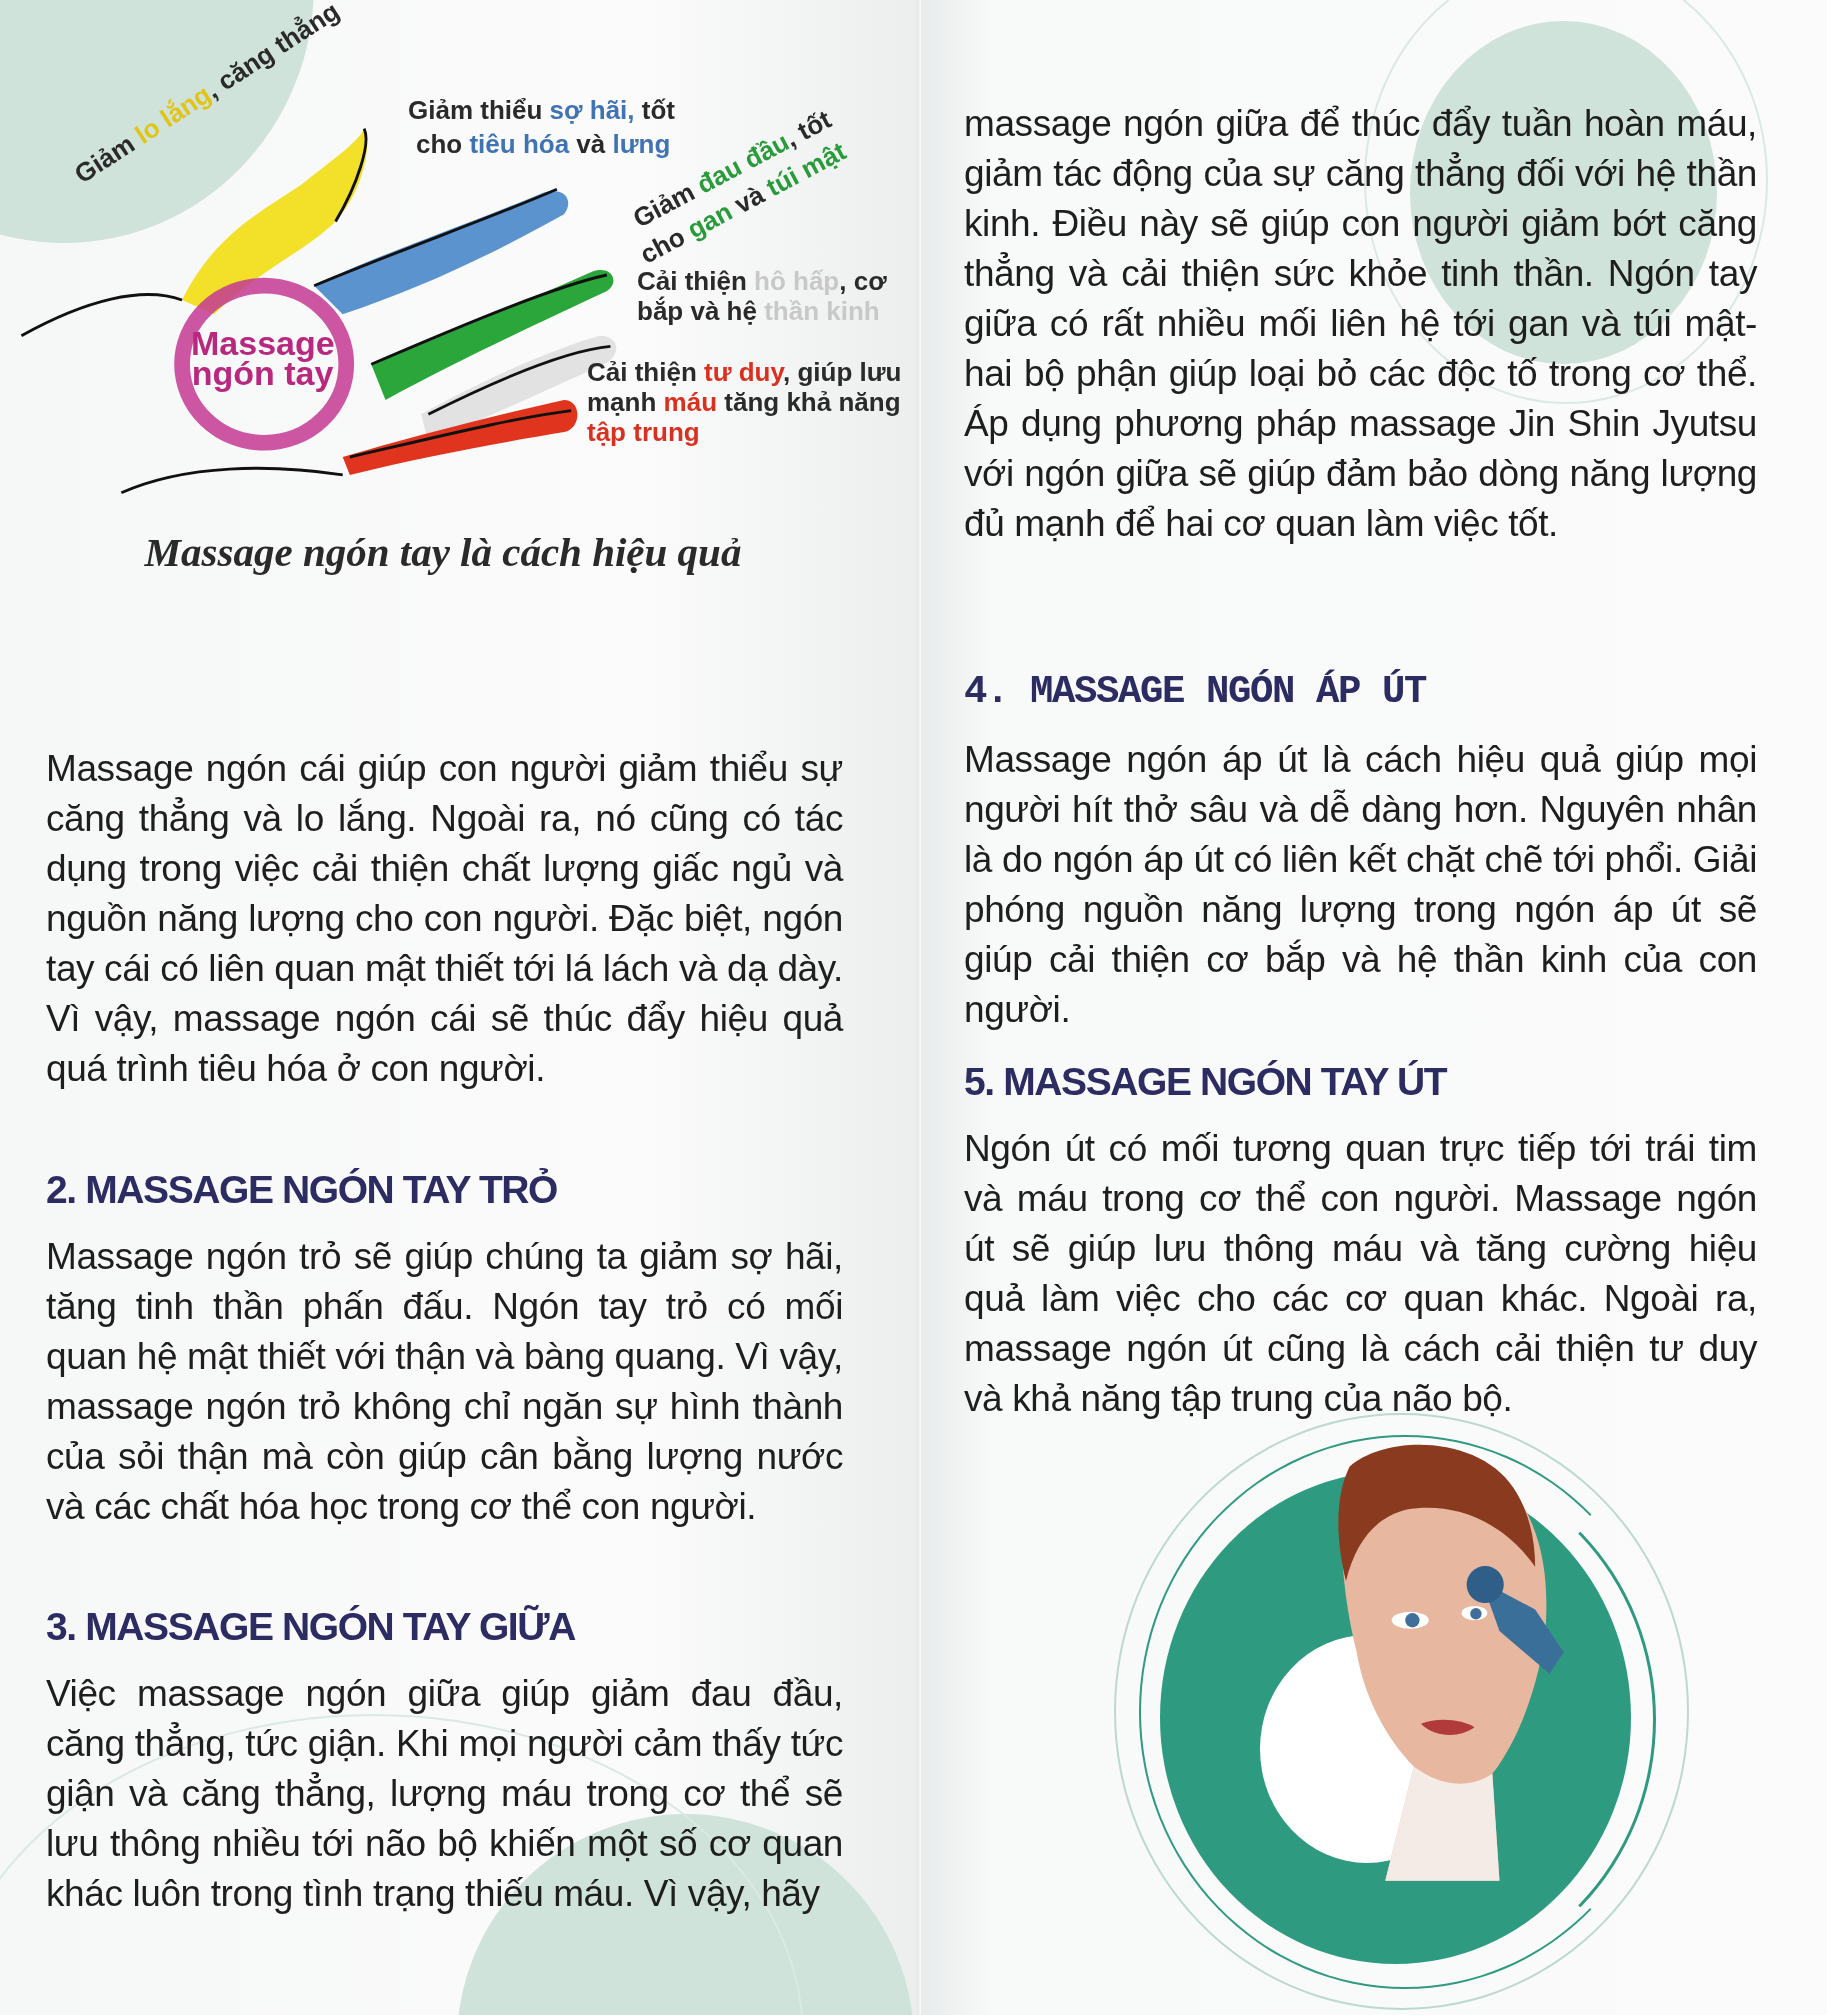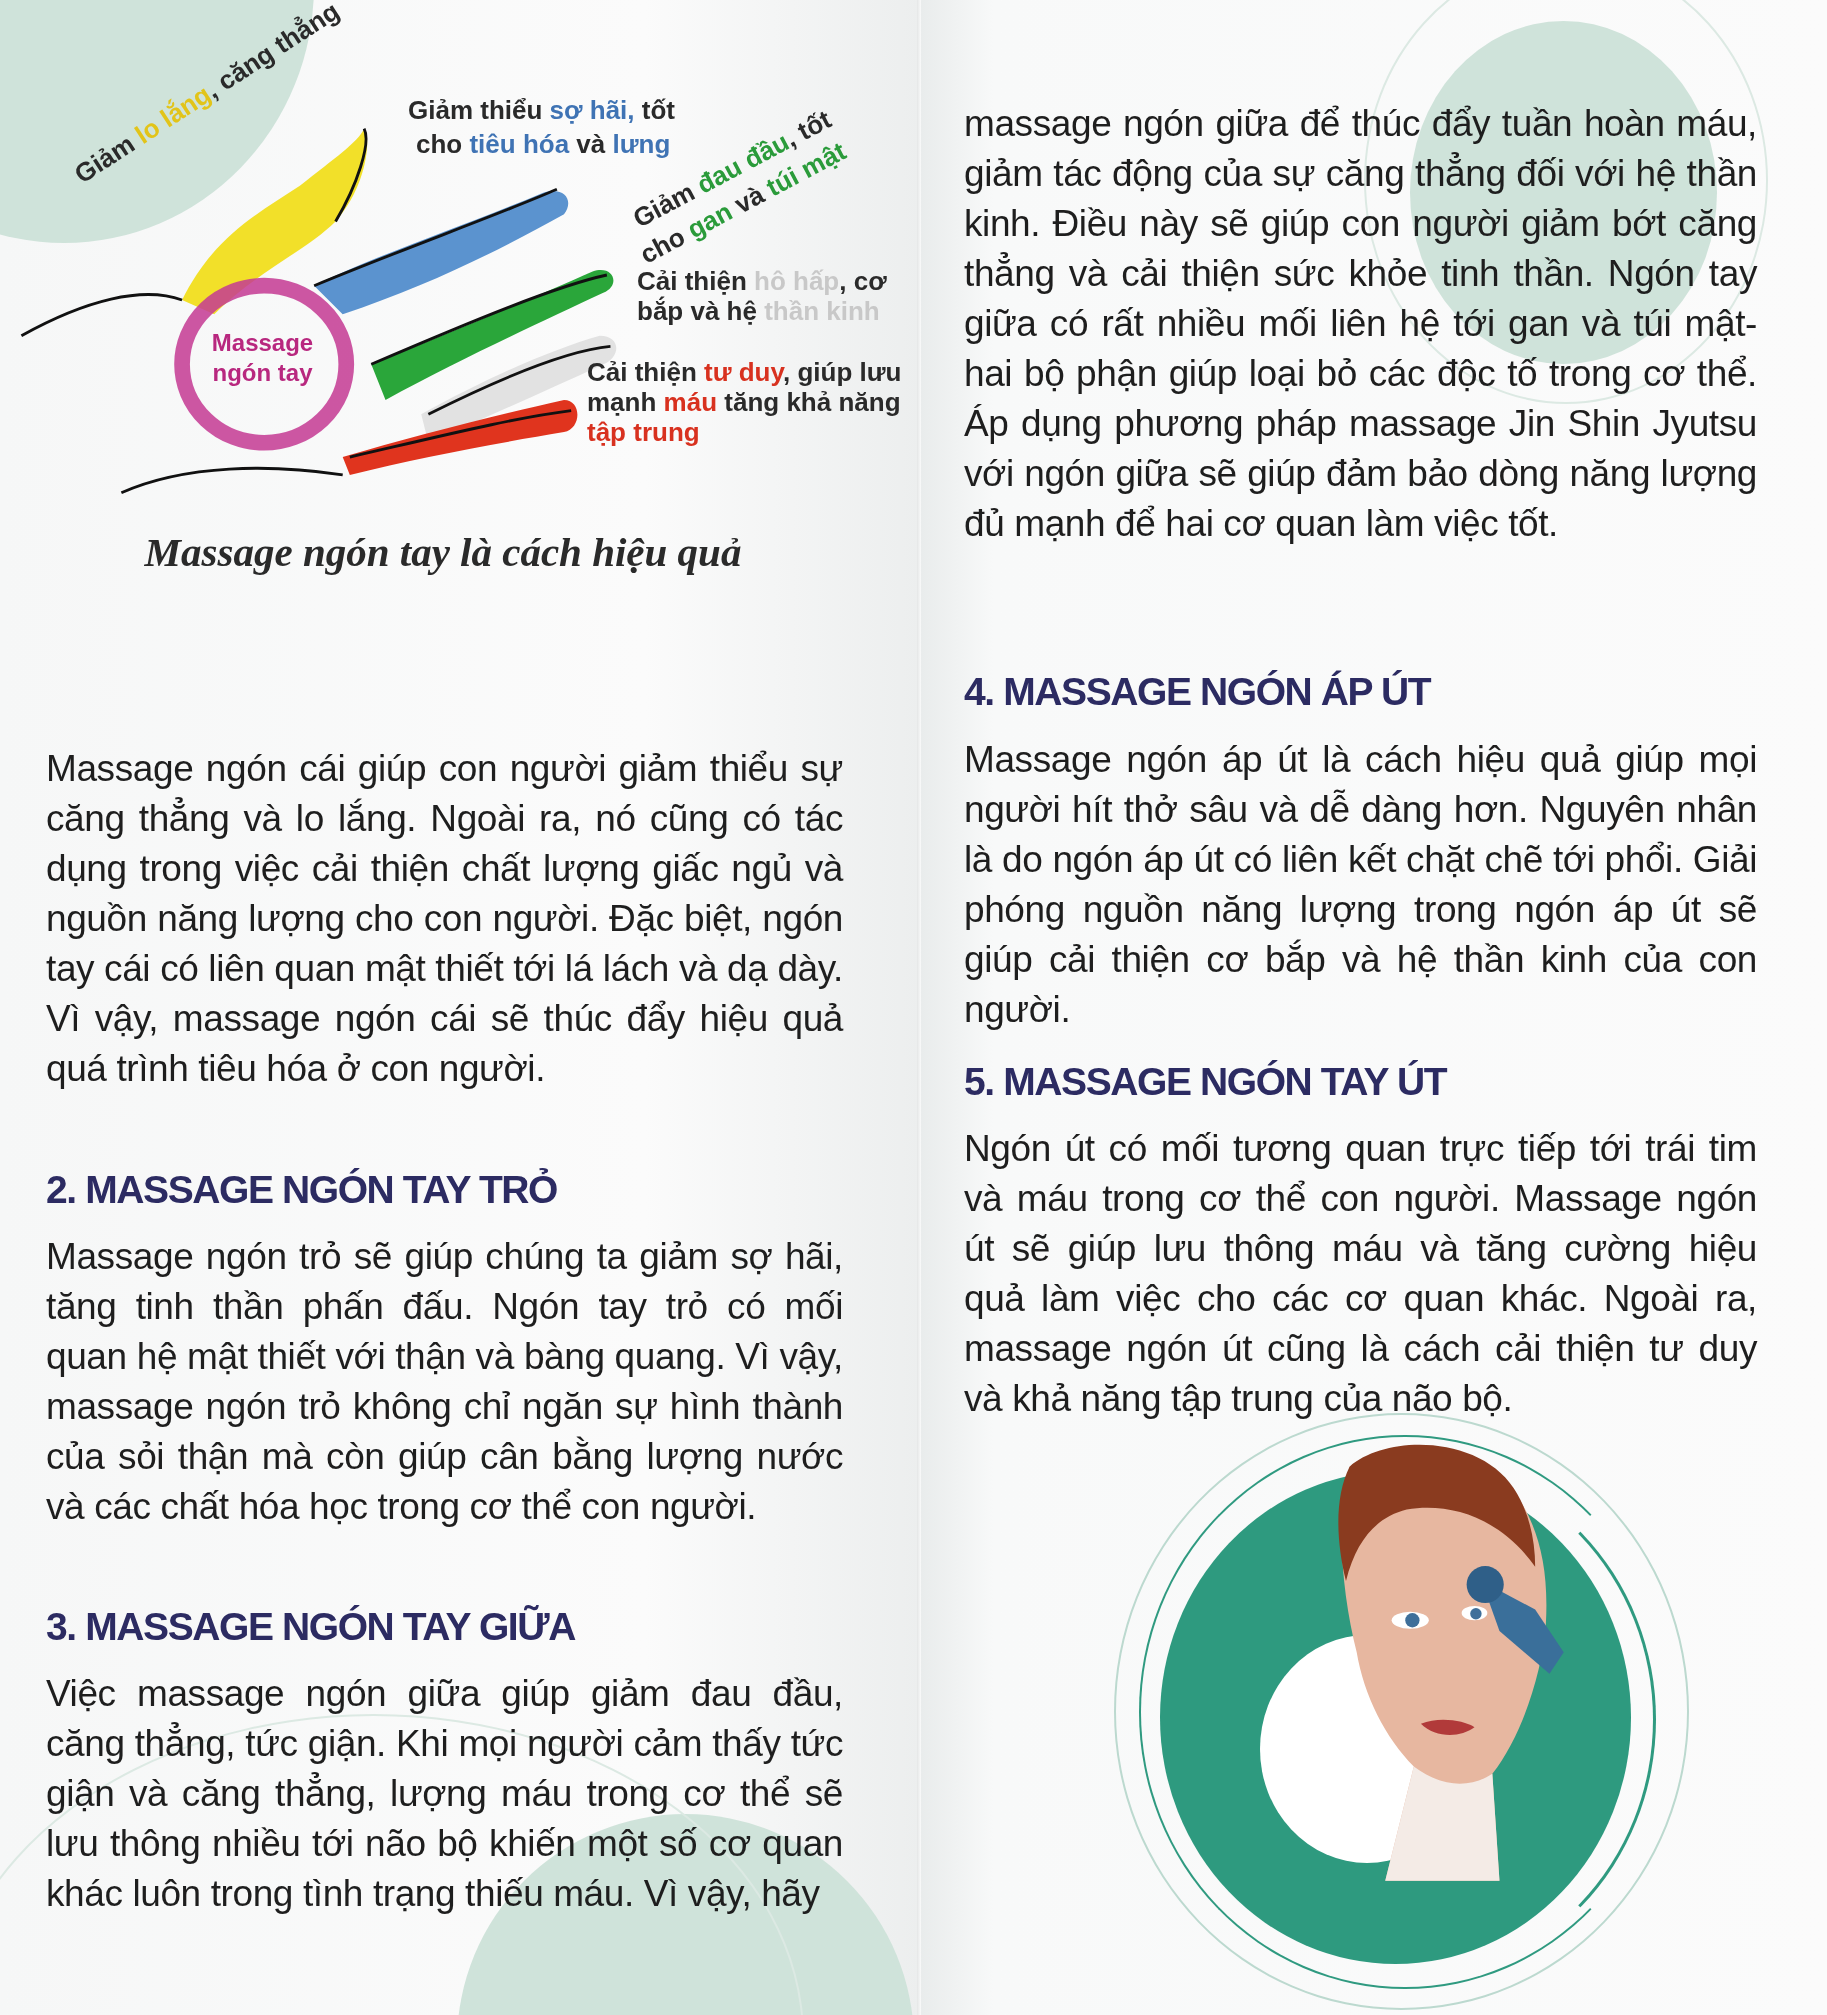--- a/index.html
+++ b/index.html
@@ -22,21 +22,21 @@
   .hand-diagram { position: absolute; left: 0; top: 0; width: 921px; height: 500px; }
   .hand-svg { position: absolute; left: 0; top: 0; }
   .hand-label { position: absolute; font-family: "Liberation Sans Narrow","Liberation Sans", sans-serif;
                 font-weight: bold; font-size: 26px; line-height: 31px; color: #2a2a2a; white-space: nowrap; }
   .hand-label .hl-blue { color: #3f73b4; }
   .hand-label .hl-yellow { color: #e2c419; }
   .hand-label .hl-green { color: #2a9b3a; }
   .hand-label .hl-grey { color: #c8c8c8; }
   .hand-label .hl-red { color: #d8311f; }
   .massage-badge { position: absolute; left: 191px; top: 328px; width: 143px; text-align: center;
-                   font-weight: bold; font-size: 24px; line-height: 30px; color: #b8287f; }
+                   font-weight: bold; font-size: 34px; line-height: 30px; color: #b8287f; }
 
   .caption { position: absolute; left: 43px; top: 527px; width: 800px; text-align: center;
              font-family: "Liberation Serif", serif; font-style: italic; font-weight: bold;
              font-size: 41px; line-height: 50px; color: #2a2a2a; }
 
   .section-heading { position: absolute; font-weight: bold; font-size: 39px; color: #2c2b62;
                      letter-spacing: -1.4px; white-space: nowrap; }
   .para { position: absolute; font-size: 37px; line-height: 50px; text-align: justify;
           color: #1e1e1e; letter-spacing: -0.4px; }
 
@@ -106,21 +106,21 @@
 </div>
 
 <div class="fold"></div>
 
 <div class="page page-right">
   <div class="blob" style="left:489px; top:21.4px; width:307px; height:343px;"></div>
   <div class="ring" style="left:443px; top:-43px; width:400px; height:443px;"></div>
 
   <div class="para" style="left:43px; top:99px; width:793px;">massage ngón giữa để thúc đẩy tuần hoàn máu, giảm tác động của sự căng thẳng đối với hệ thần kinh. Điều này sẽ giúp con người giảm bớt căng thẳng và cải thiện sức khỏe tinh thần. Ngón tay giữa có rất nhiều mối liên hệ tới gan và túi mật-hai bộ phận giúp loại bỏ các độc tố trong cơ thể. Áp dụng phương pháp massage Jin Shin Jyutsu với ngón giữa sẽ giúp đảm bảo dòng năng lượng đủ mạnh để hai cơ quan làm việc tốt.</div>
 
-  <div class="section-heading" style="left:43px; top:670px;">4. MASSAGE NGÓN ÁP ÚT</div>
+  <div class="section-heading" style="left:43px; top:670px;font-family:Liberation Mono, monospace;">4. MASSAGE NGÓN ÁP ÚT</div>
   <div class="para" style="left:43px; top:735px; width:793px;">Massage ngón áp út là cách hiệu quả giúp mọi người hít thở sâu và dễ dàng hơn. Nguyên nhân là do ngón áp út có liên kết chặt chẽ tới phổi. Giải phóng nguồn năng lượng trong ngón áp út sẽ giúp cải thiện cơ bắp và hệ thần kinh của con người.</div>
 
   <div class="section-heading" style="left:43px; top:1060px;">5. MASSAGE NGÓN TAY ÚT</div>
   <div class="para" style="left:43px; top:1124px; width:793px;">Ngón út có mối tương quan trực tiếp tới trái tim và máu trong cơ thể con người. Massage ngón út sẽ giúp lưu thông máu và tăng cường hiệu quả làm việc cho các cơ quan khác. Ngoài ra, massage ngón út cũng là cách cải thiện tư duy và khả năng tập trung của não bộ.</div>
 </div>
 
 <div class="illus">
   <div class="arc" style="left:43px; top:21.4px; width:571px; height:593px; border-width:2.1px; border-color:#bcd9cf;"></div>
   <div class="arc" style="left:68px; top:43px; width:528px; height:550px; border-width:2.9px; border-color:#2f9a80 transparent #2f9a80 #2f9a80;"></div>
   <div class="arc" style="left:79px; top:64px; width:500px; height:521px; border-width:3.6px; border-color:transparent #2f9a80 transparent transparent;"></div>

